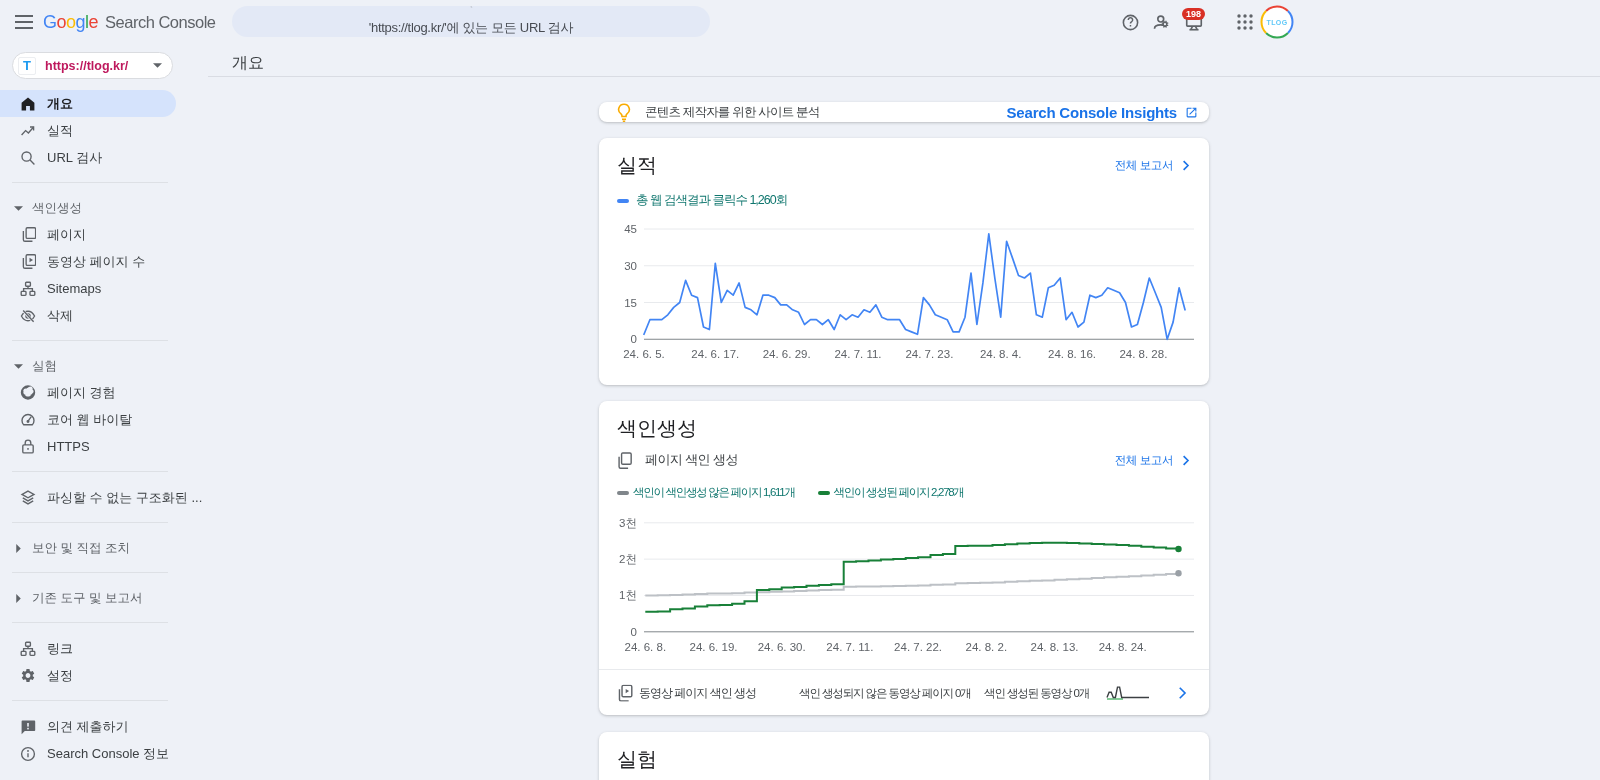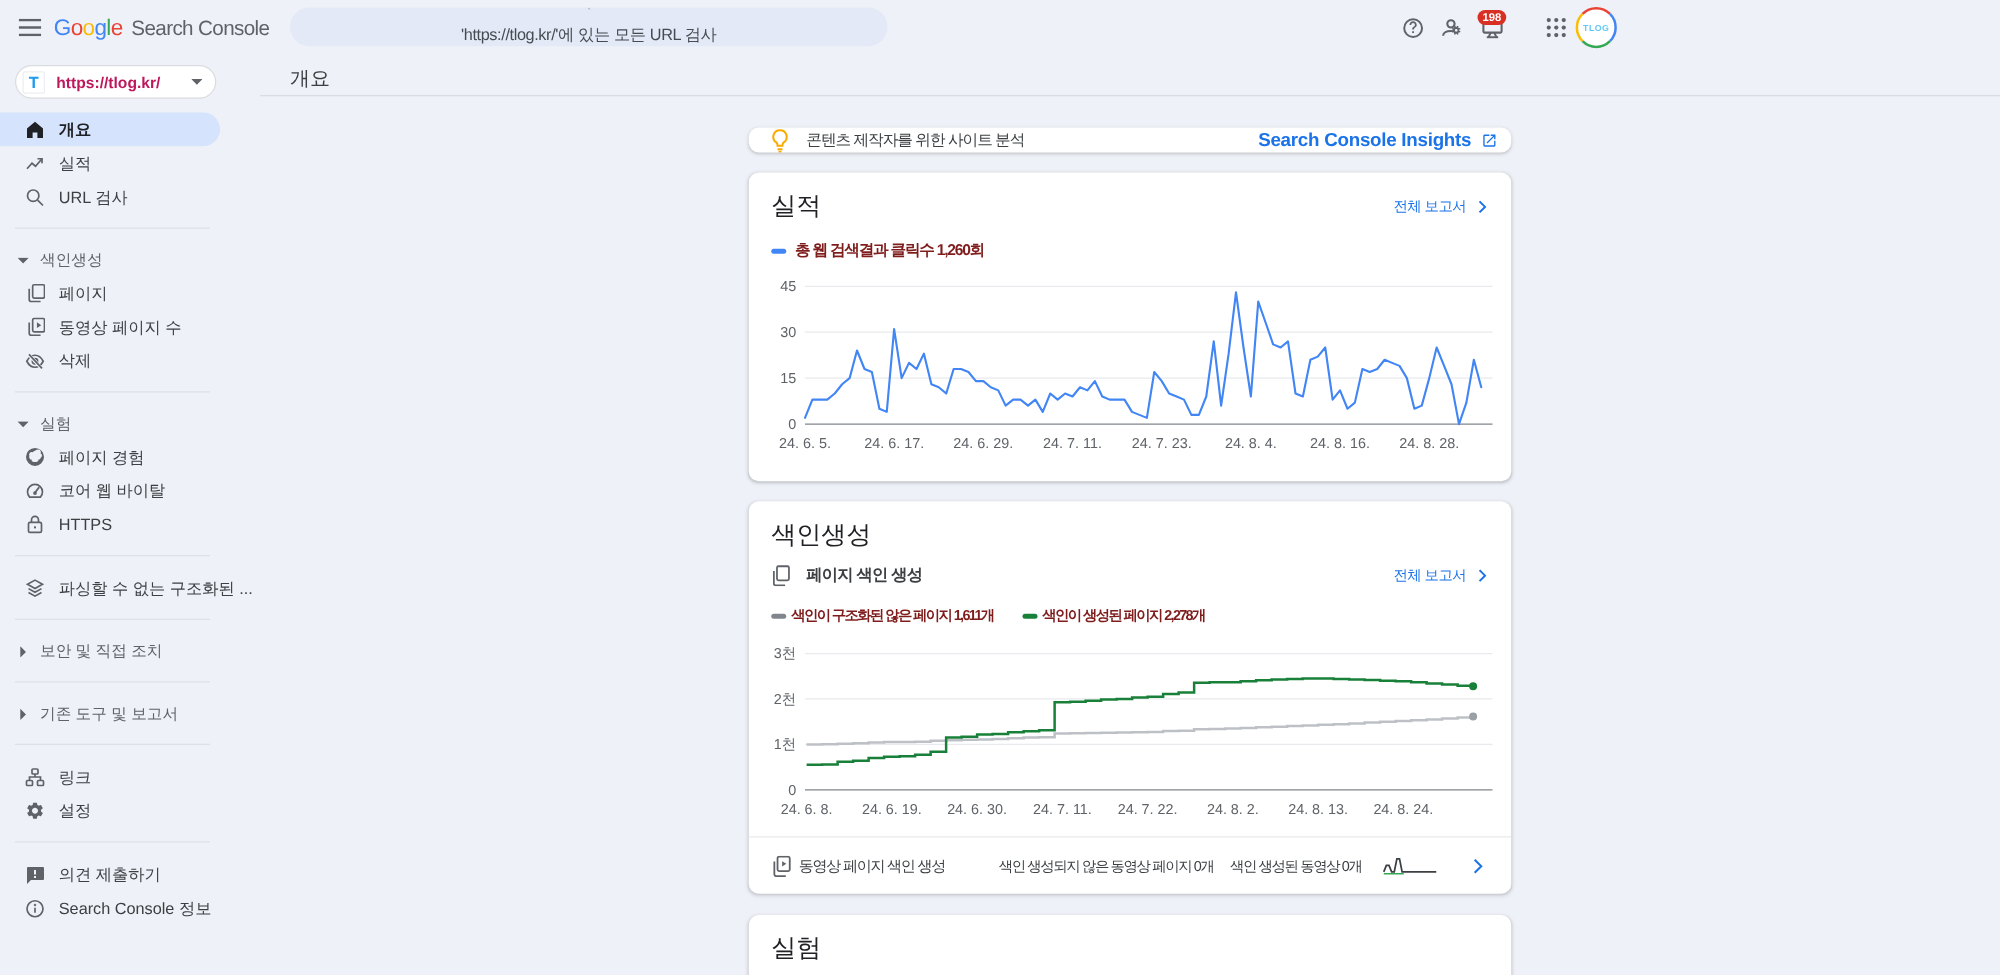--- a/index.html
+++ b/index.html
@@ -67,28 +67,28 @@
   .insights-banner .banner-text { font-size:12.5px; letter-spacing:-0.8px; color:#3c4043; margin-left:14px; flex:1; }
   .insights-link { display:flex; align-items:center; gap:8px; color:#1a73e8; font-size:15px; letter-spacing:-0.2px; font-weight:700; cursor:pointer; text-decoration:none; }
 
   .card-head { display:flex; align-items:center; justify-content:space-between; padding:16px 16px 0 18px; }
   .card-title { font-size:20px; font-weight:400; color:#202124; line-height:23px; }
   .full-report { display:flex; align-items:center; gap:5px; color:#1a73e8; font-size:11.5px; letter-spacing:-0.4px; cursor:pointer; text-decoration:none; }
 
   .perf-card { margin-top:16px; height:247px; }
   .legend-row { display:flex; align-items:center; padding-left:18px; margin-top:15px; gap:7px; }
   .legend-dash { width:12px; height:4px; border-radius:2px; }
-  .legend-text { font-size:12.5px; letter-spacing:-1px; color:#7f1d1d;font-weight:bold; }
+  .legend-text { font-size:12.5px; letter-spacing:-1px; color:#0f766e; }
   .chart-svg { position:absolute; left:0; }
   #perf-chart { top:84px; }
 
   .index-card { margin-top:16px; height:314px; }
   .sub-head { display:flex; align-items:center; justify-content:space-between; padding:0 16px 0 18px; margin-top:11px; }
   .sub-head-left { display:flex; align-items:center; gap:13px; }
-  .sub-head-label { font-size:13px; letter-spacing:-0.6px; color:#3c4043;font-weight:bold; }
+  .sub-head-label { font-size:13px; letter-spacing:-0.6px; color:#3c4043; }
   .index-legend-row { display:flex; align-items:center; padding-left:18px; margin-top:16px; gap:4px; }
   .index-legend-row .legend-text { font-size:11.5px; letter-spacing:-1.3px; }
   .legend-gap { width:15px; }
   #index-chart { top:113px; }
   .index-divider { position:absolute; left:0; right:0; top:268px; border-top:1px solid #e8eaed; }
   .video-row { position:absolute; left:0; top:269px; height:45px; width:610px; }
   .video-row > * { position:absolute; top:50%; transform:translateY(-50%); }
   .video-icon { left:18px; }
   .video-label { left:40px; font-size:12px; letter-spacing:-1px; color:#3c4043; white-space:nowrap; }
   .video-stat-1 { left:200px; font-size:11.5px; letter-spacing:-1.1px; color:#3c4043; white-space:nowrap; }
@@ -228,20 +228,31 @@
   </div>
       <div class="nav-item">
     <span class="nav-icon">
           <svg width="15" height="17" viewBox="0 0 19 20" fill="none" stroke="#5f6368" stroke-width="1.7">
             <rect x="6.5" y="1.5" width="12" height="13.5" rx="1.5"></rect>
             <path d="M3 5.5 v11 a2 2 0 0 0 2 2 h9.5"></path>
             <path d="M10.8 5.4 l4.4 2.85 -4.4 2.85 z" fill="#5f6368" stroke="none"></path>
           </svg>
         </span>
     <span class="nav-label">동영상 페이지 수</span>
+  </div>
+      <div class="nav-item">
+    <span class="nav-icon">
+          <svg width="16" height="16" viewBox="0 0 20 20" fill="none" stroke="#5f6368" stroke-width="1.7">
+            <rect x="7" y="1.5" width="6" height="5" rx="1"></rect>
+            <rect x="1.5" y="13" width="6" height="5" rx="1"></rect>
+            <rect x="12.5" y="13" width="6" height="5" rx="1"></rect>
+            <path d="M10 6.5 v3 M10 9.5 h-5.5 v3.5 M10 9.5 h5.5 v3.5"></path>
+          </svg>
+        </span>
+    <span class="nav-label">Sitemaps</span>
   </div>
       <div class="nav-item">
     <span class="nav-icon">
           <svg width="17" height="16" viewBox="0 0 20 20" fill="none" stroke="#5f6368" stroke-width="1.7">
             <path d="M1.8 10 C4 5.8 7 4 10 4 s6 1.8 8.2 6 C16 14.2 13 16 10 16 s-6-1.8-8.2-6 Z"></path>
             <circle cx="10" cy="10" r="2.6"></circle>
             <line x1="3.2" y1="2.6" x2="16.8" y2="17.4" stroke="#eef1f7" stroke-width="3.4"></line>
             <line x1="4" y1="3.2" x2="17" y2="17.2"></line>
           </svg>
         </span>
@@ -427,21 +438,21 @@
         </div>
         <a class="full-report">
           <span>전체 보고서</span>
           <svg width="15" height="15" viewBox="0 0 24 24">
             <path fill="none" stroke="#1a73e8" stroke-width="2.6" d="M9 5l7 7-7 7"></path>
           </svg>
         </a>
       </div>
       <div class="index-legend-row">
         <span class="legend-dash" id="idx-legend-dash-gray" style="background: rgb(128, 134, 139);"></span>
-        <span class="legend-text">색인이 구조화된 않은 페이지 1,611개</span>
+        <span class="legend-text">색인이 색인생성 않은 페이지 1,611개</span>
         <span class="legend-gap"></span>
         <span class="legend-dash" id="idx-legend-dash-green" style="background: rgb(24, 128, 56);"></span>
         <span class="legend-text">색인이 생성된 페이지 2,278개</span>
       </div>
       <svg class="chart-svg" id="index-chart" width="610" height="150" viewBox="0 0 610 150">
           <line x1="45" y1="117.8" x2="595" y2="117.8" stroke="#80868b" stroke-width="1"></line>
           <text x="38" y="121.8" text-anchor="end" font-size="11.5" fill="#5f6368">0</text>
           <line x1="45" y1="81.46666666666667" x2="595" y2="81.46666666666667" stroke="#e8eaed" stroke-width="1"></line>
           <text x="38" y="85.46666666666667" text-anchor="end" font-size="11.5" fill="#5f6368">1천</text>
           <line x1="45" y1="45.133333333333326" x2="595" y2="45.133333333333326" stroke="#e8eaed" stroke-width="1"></line>

